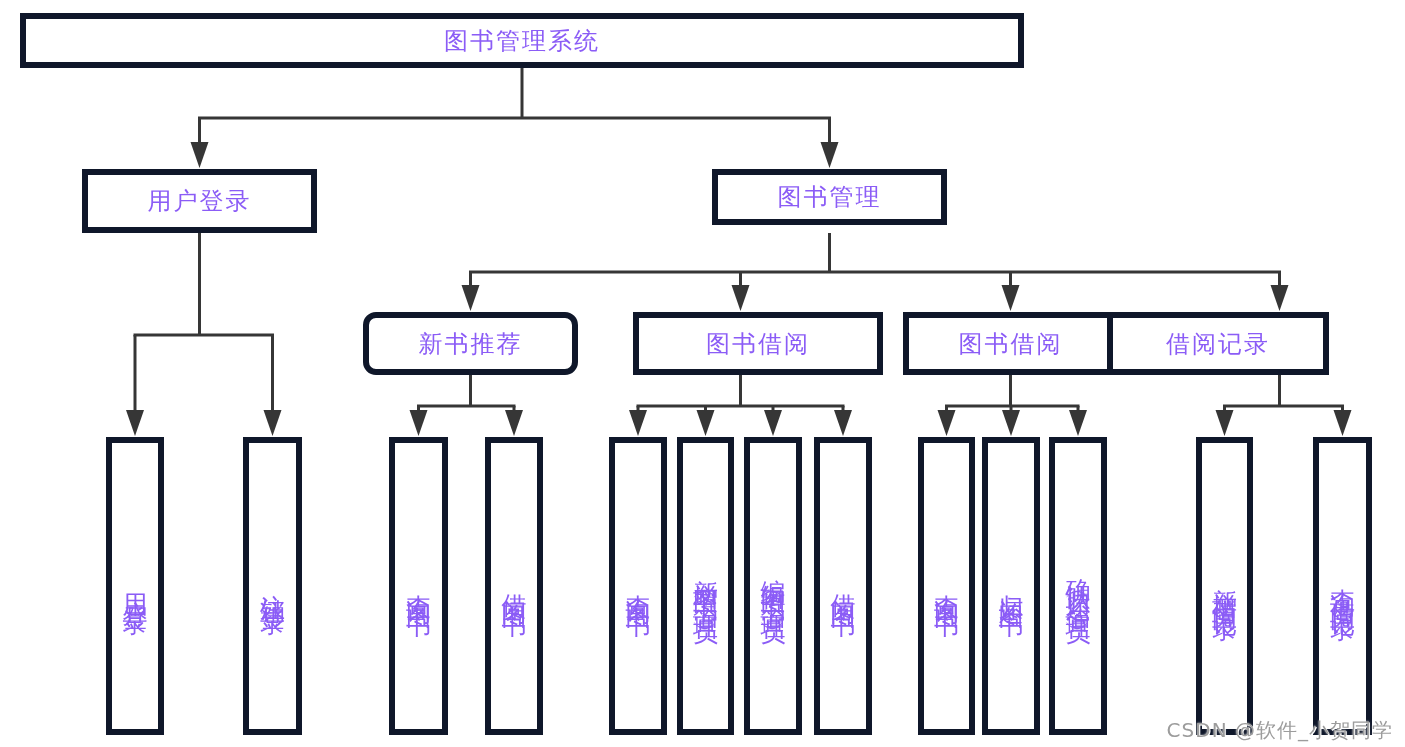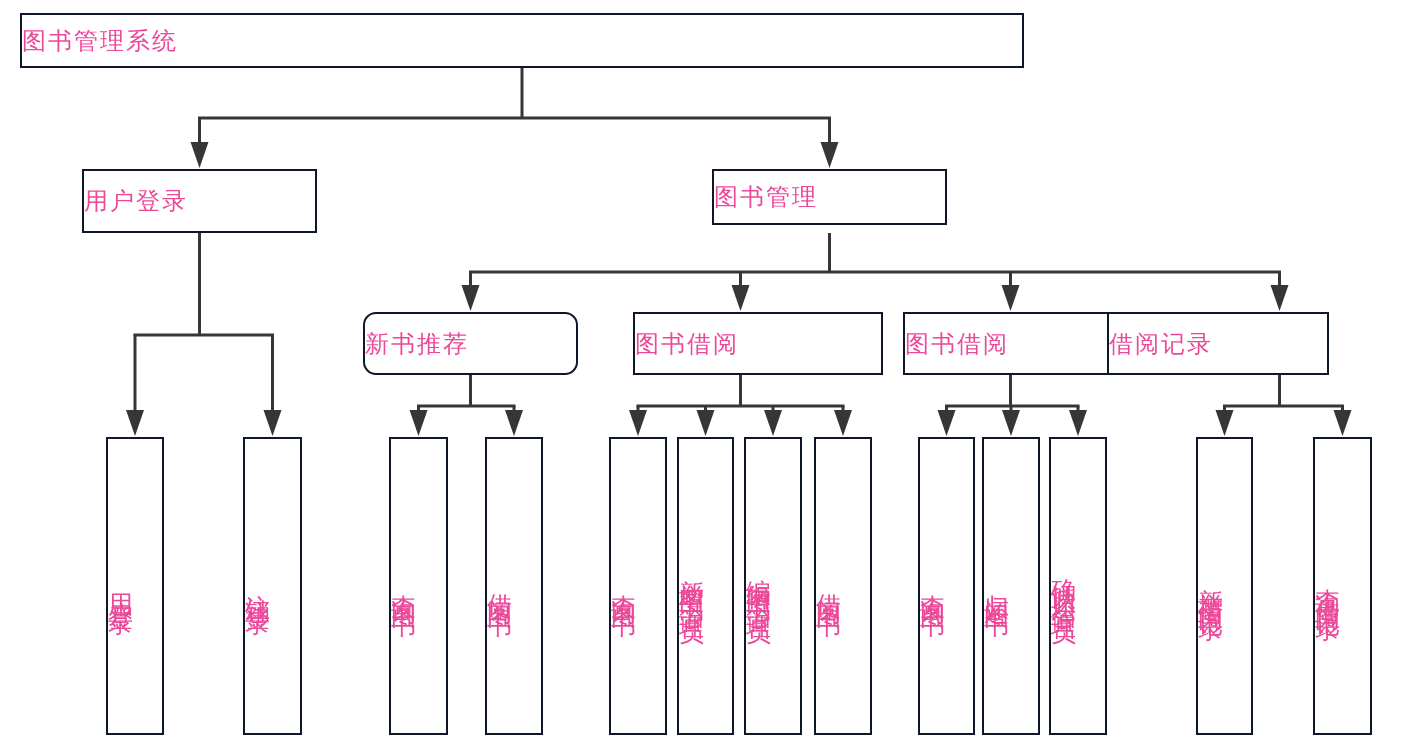--- a/index.html
+++ b/index.html
@@ -19,26 +19,26 @@
     position: absolute;
     left: 0;
     top: 0;
     width: 1405px;
     height: 747px;
     pointer-events: none;
   }
   .node {
     position: absolute;
     box-sizing: border-box;
-    border: 2px solid #0f172a;
+    border: 6px solid #0f172a;
     background: #ffffff;
     display: flex;
     align-items: center;
-    justify-content: flex-start;
-    color: #ec4899;
+    justify-content: center;
+    color: #8b5cf6;
   }
   .node-h .node-label {
     font-size: 24px;
     letter-spacing: 2px;
     white-space: nowrap;
     line-height: 1;
   }
   .node-v .node-label {
     writing-mode: vertical-rl;
     text-orientation: mixed;
@@ -170,13 +170,14 @@
       <div class="node node-v" style="left: 1049px; top: 437px; width: 58px; height: 298px;">
         <span class="node-label">确认归还（管理员）</span>
       </div>
       <div class="node node-v" style="left: 1196px; top: 437px; width: 57px; height: 298px;">
         <span class="node-label">新增借阅记录</span>
       </div>
       <div class="node node-v" style="left: 1313px; top: 437px; width: 59px; height: 298px;">
         <span class="node-label">查询借阅记录</span>
       </div>
     </div>
+  <div id="watermark">CSDN @软件_小贺同学</div>
 </div>
 
 </body></html>

